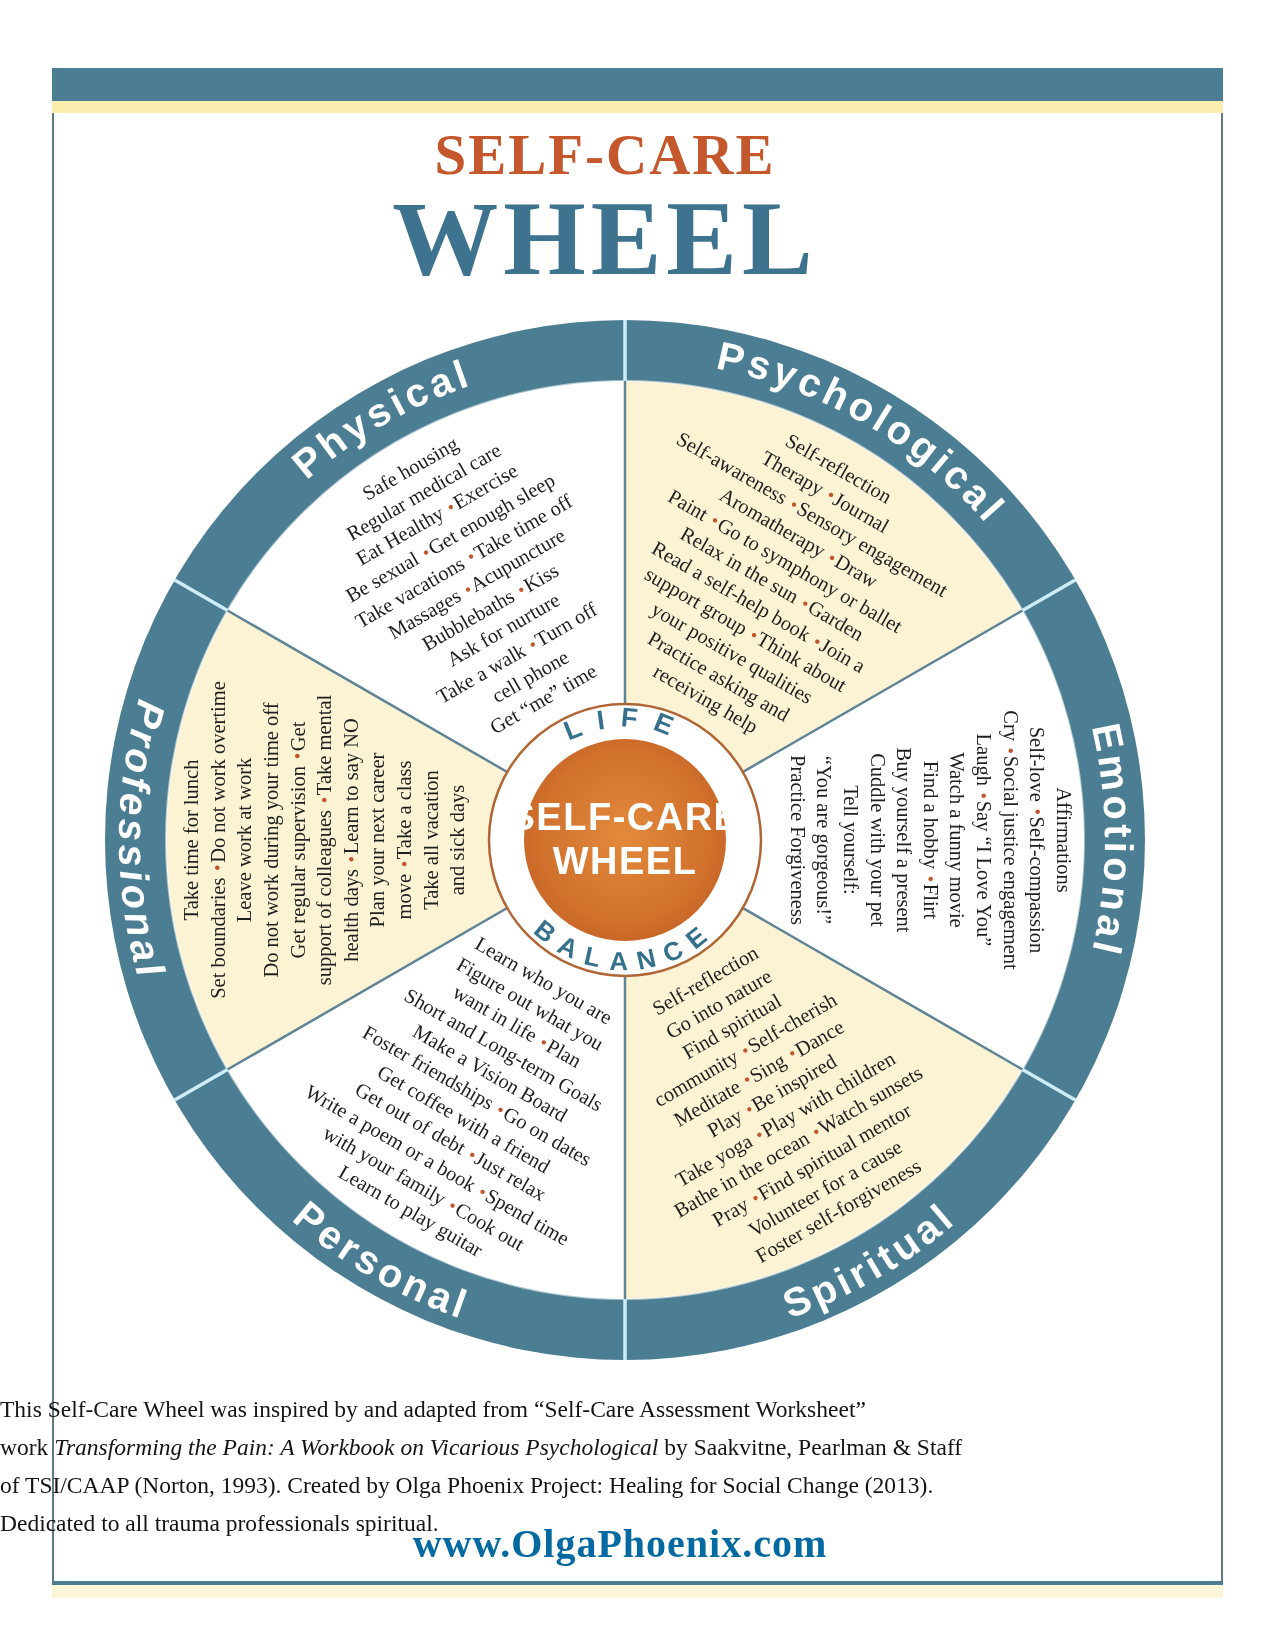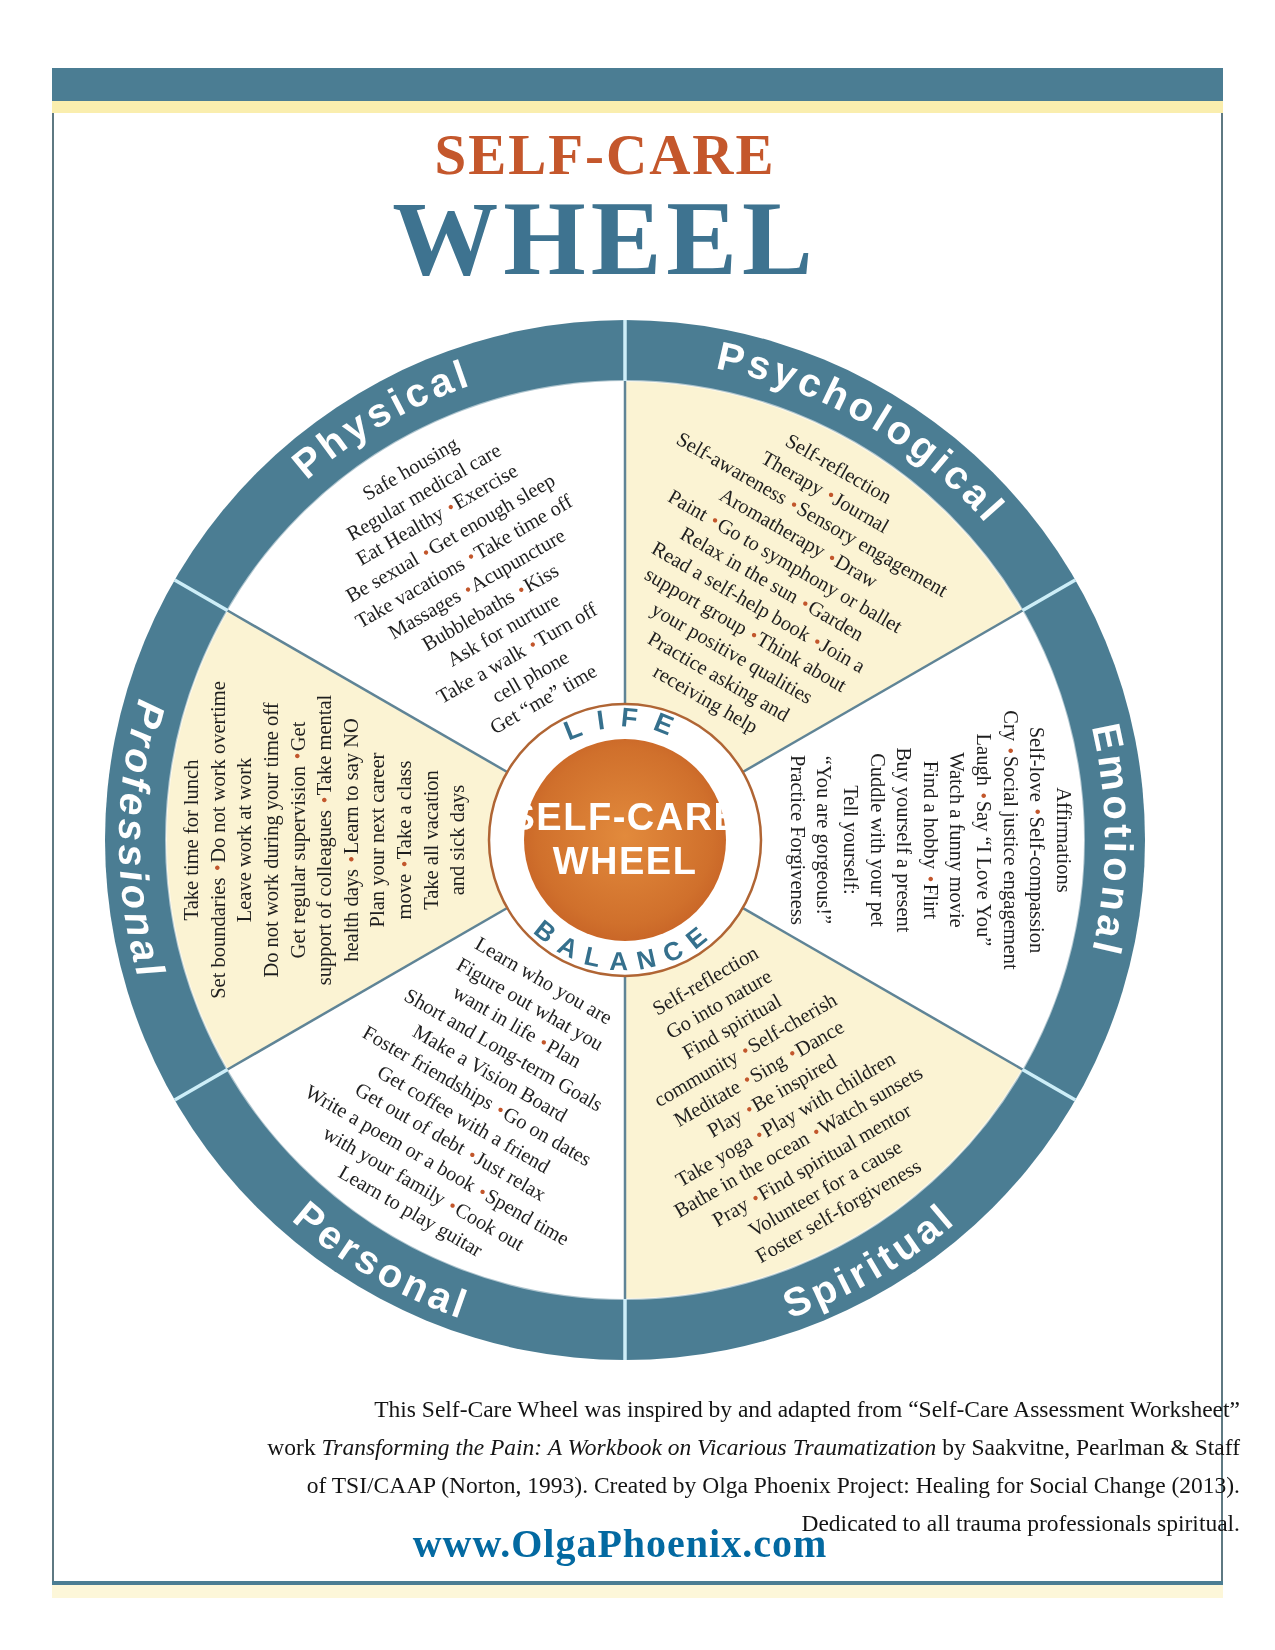--- a/index.html
+++ b/index.html
@@ -37,21 +37,21 @@
   .seg-text div{white-space:nowrap;}
   .seg-text .dot{color:#c2562b;font-size:0.78em;font-weight:bold;padding:0 2px;vertical-align:0.08em;}
   .seg-physical{left:477px;top:584px;transform:translate(-50%,-50%) rotate(-30deg);}
   .seg-psychological{left:772px;top:584px;transform:translate(-50%,-50%) rotate(30deg);}
   .seg-emotional{left:930px;top:840px;transform:translate(-50%,-50%) rotate(90deg);}
   .seg-spiritual{left:772px;top:1096px;transform:translate(-50%,-50%) rotate(-30deg);}
   .seg-personal{left:477px;top:1096px;transform:translate(-50%,-50%) rotate(30deg);}
   .seg-professional{left:325px;top:840px;transform:translate(-50%,-50%) rotate(-90deg);}
 
   
-  .footer{position:absolute;left:0;top:1390px;width:1240px;text-align:right;
+  .footer{position:absolute;left:0;top:1390px;width:1240px;text-align:left;
     font-size:23.5px;color:#141414;line-height:38px;}
   .footer i{font-style:italic;}
   .site-url{position:absolute;left:0;top:1520px;width:1240px;text-align:center;
     font-size:40px;font-weight:bold;color:#0369a1;letter-spacing:1px;cursor:pointer;}
 </style>
 </head>
 <body>
 
 <div class="page">
 
@@ -210,21 +210,21 @@
       <div>support of colleagues <span class="dot">•</span>Take mental</div>
       <div>health days <span class="dot">•</span>Learn to say NO</div>
       <div>Plan your next career</div>
       <div>move <span class="dot">•</span>Take a class</div>
       <div>Take all vacation</div>
       <div>and sick days</div>
     </div>
 
   <div class="footer">
     <div>This Self-Care Wheel was inspired by and adapted from “Self-Care Assessment Worksheet”</div>
-    <div><span>work </span><i>Transforming the Pain: A Workbook on Vicarious Traumatization</i><span> by Saakvitne, Pearlman &amp; Staff</span></div>
+    <div><span>work </span><i>Transforming the Pain: A Workbook on Vicarious Psychological</i><span> by Saakvitne, Pearlman &amp; Staff</span></div>
     <div>of TSI/CAAP (Norton, 1993). Created by Olga Phoenix Project: Healing for Social Change (2013).</div>
     <div>Dedicated to all trauma professionals spiritual.</div>
   </div>
   <div class="site-url">www.OlgaPhoenix.com</div>
 
   <div class="bottom-line"></div>
   <div class="bottom-stripe"></div>
 </div>
 
 </body></html>

